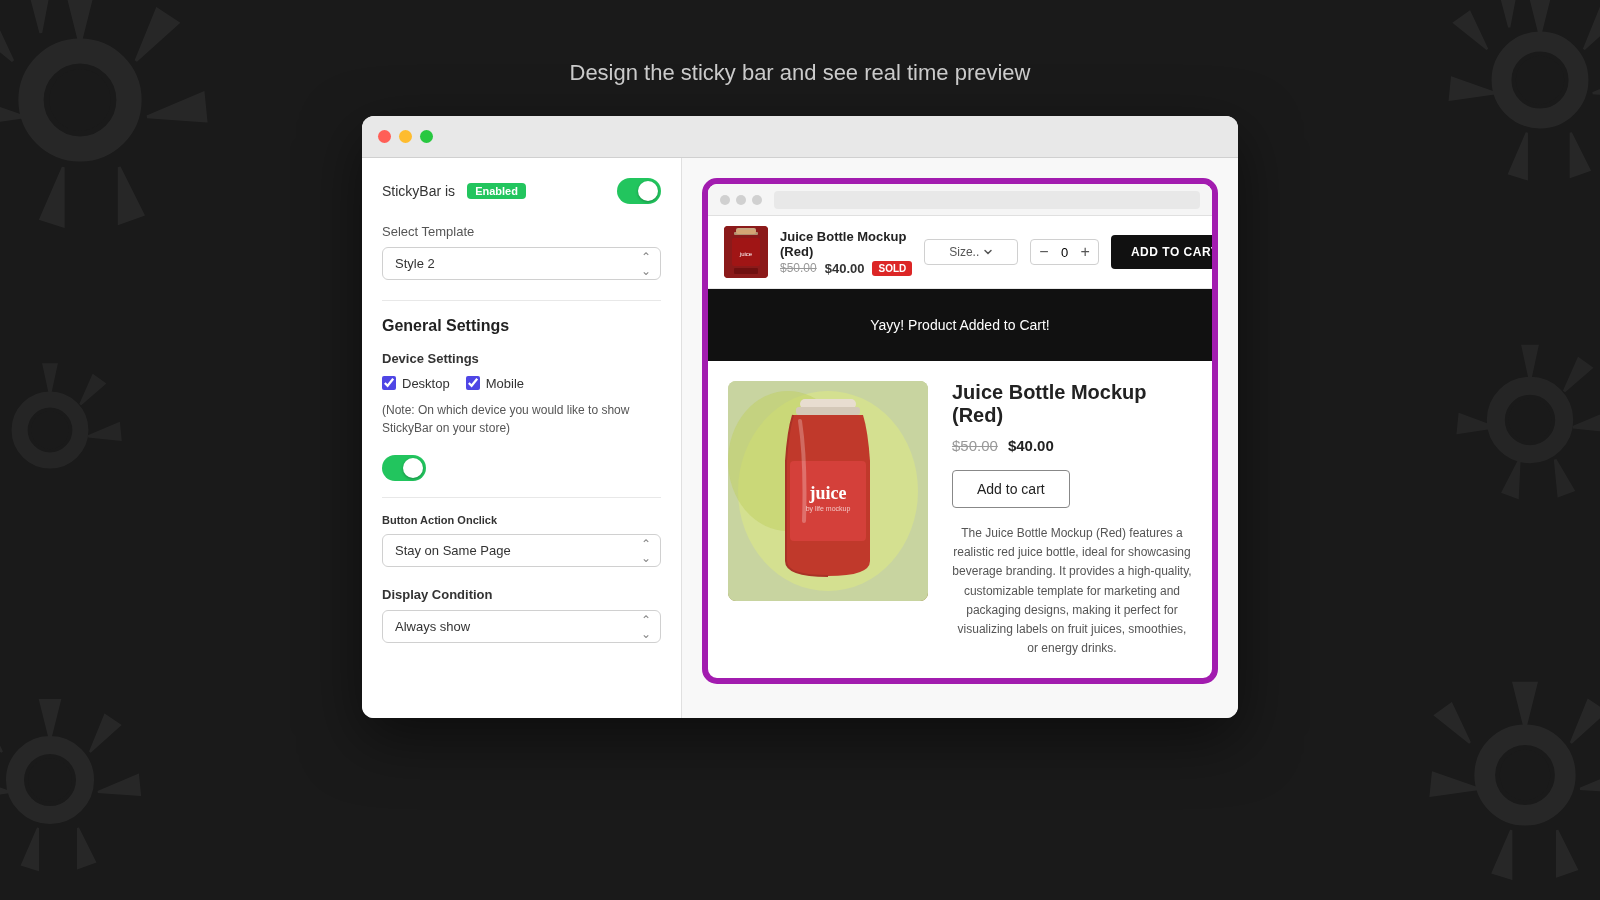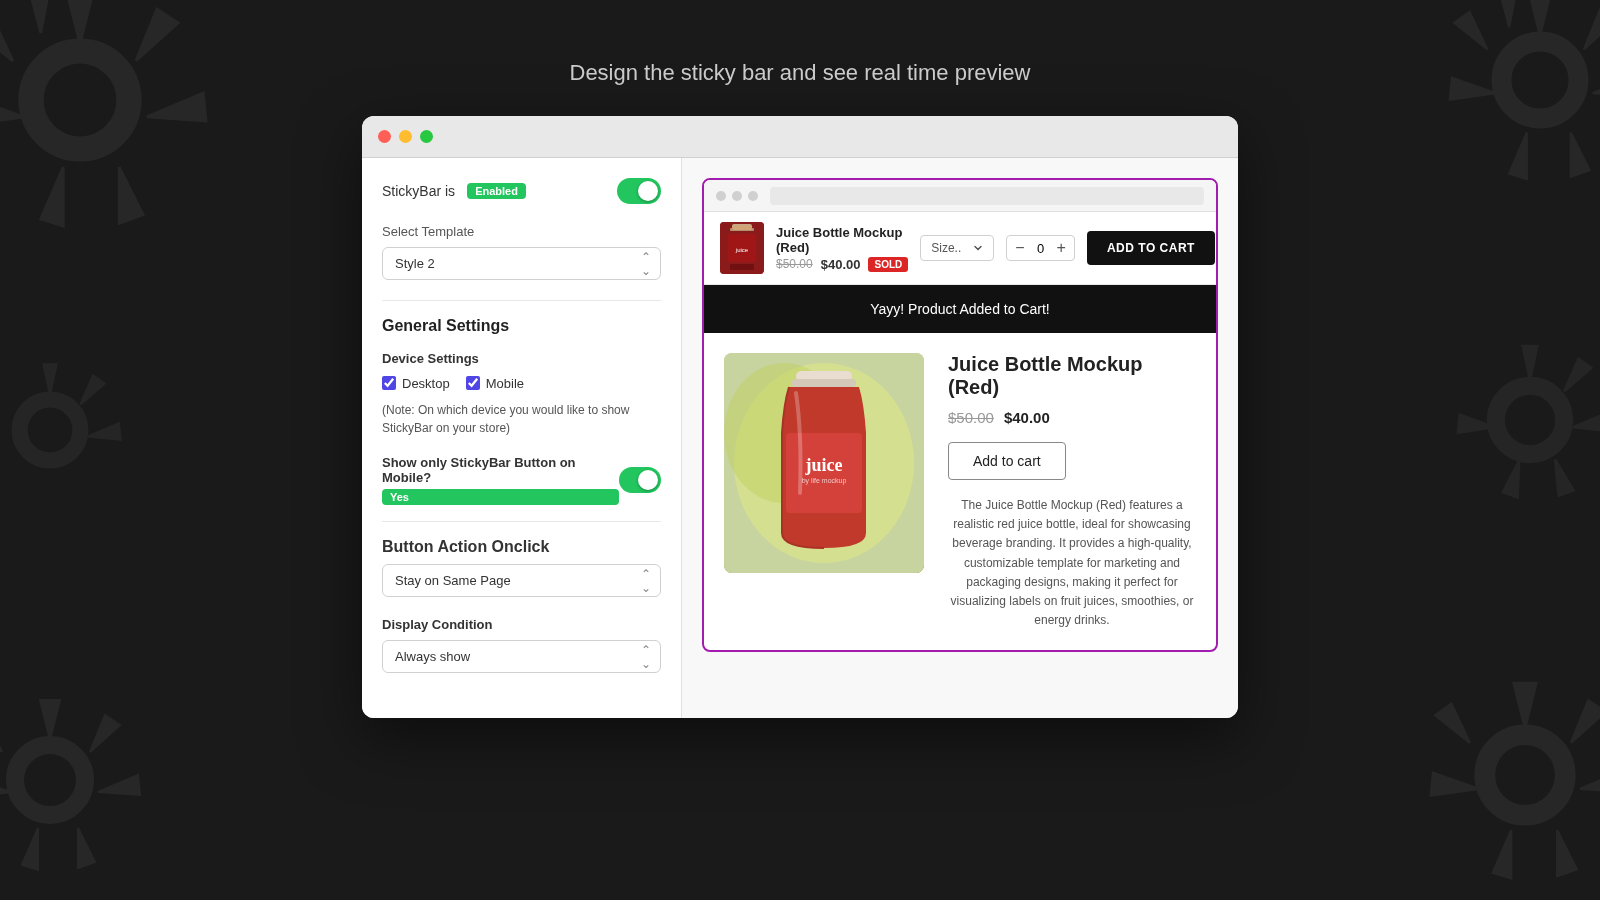--- a/index.html
+++ b/index.html
@@ -253,22 +253,22 @@
       font-size: 18px;
       color: #555;
     }
     .device-btn.active {
       background: #f0f0f0;
     }
 
     
     .browser-mockup {
       background: white;
-      border-radius: 8px;
-      border: 2px solid #a21caf;
+      border-radius: 15px;
+      border: 6px solid #a21caf;
       overflow: hidden;
     }
 
     .browser-bar {
       background: #f5f5f5;
       height: 32px;
       display: flex;
       align-items: center;
       gap: 6px;
       padding: 0 12px;
@@ -341,24 +341,24 @@
       background: #dc2626;
       color: white;
       font-size: 10px;
       font-weight: 700;
       padding: 2px 6px;
       border-radius: 3px;
     }
     .size-select {
       display: flex;
       align-items: center;
-      gap: 12px;
+      gap: 4px;
       border: 1px solid #d0d0d0;
       border-radius: 4px;
-      padding: 5px 10px;
+      padding: 5px 24px;
       font-size: 12px;
       color: #555;
     }
     .qty-control {
       display: flex;
       align-items: center;
       gap: 8px;
       border: 1px solid #d0d0d0;
       border-radius: 4px;
       padding: 4px 8px;
@@ -387,21 +387,21 @@
       letter-spacing: 0.5px;
       cursor: pointer;
       white-space: nowrap;
     }
 
     
     .cart-notification {
       background: #111;
       color: white;
       text-align: center;
-      padding: 16px;
+      padding: 28px;
       font-size: 14px;
       font-weight: 500;
     }
 
     
     .product-page {
       padding: 20px;
       display: flex;
       gap: 24px;
       align-items: flex-start;
@@ -605,30 +605,26 @@
           <label class="checkbox-item">
             <input type="checkbox" checked="" style="">
             <span>Mobile</span>
           </label>
         </div>
         <div class="note-text">
           <span>(Note: On which device you would like to show StickyBar on your store)</span>
         </div>
 
         <div class="mobile-option-row">
-          <div class="mobile-option-left">
-            <div class="mobile-option-label">Show only StickyBar Button on Mobile?</div>
-            <span class="yes-badge">Yes</span>
-          </div>
           <div class="toggle-switch"></div>
         </div>
 
         <div class="divider"></div>
 
-        <div class="section-title" style="font-weight:600;color:#333;font-size:16px;">Button Action Onclick</div>
+        <div class="section-title" style="font-weight:600;color:#333;font-size:11px;">Button Action Onclick</div>
         <div class="select-wrapper">
           <select>
             <option>Stay on Same Page</option>
             <option>Go to Cart</option>
             <option>Go to Checkout</option>
           </select>
           <span class="select-arrow">⌃<br>⌄</span>
         </div>
 
         <div class="section-title" style="font-weight:600;color:#333;font-size:13px;">Display Condition</div>

